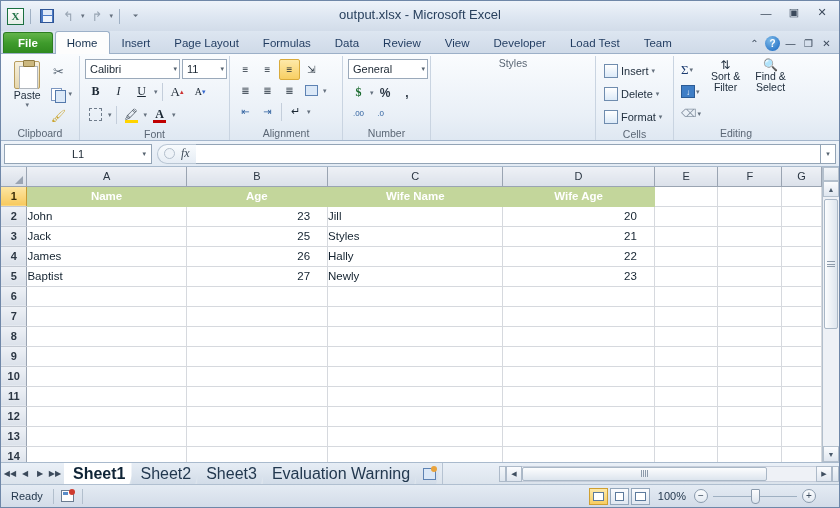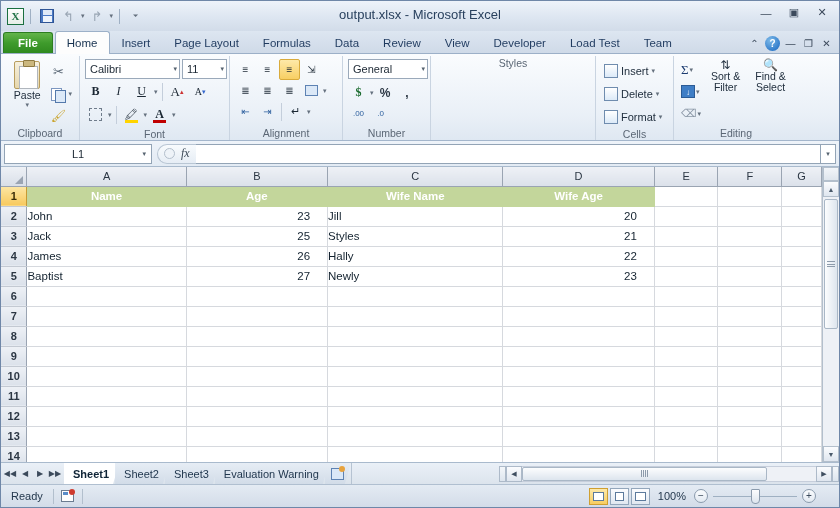--- a/index.html
+++ b/index.html
@@ -246,21 +246,21 @@
   
   .tabbar {
     height: 22px; display: flex; align-items: stretch;
     background: linear-gradient(180deg,#eaf0f7,#dbe3ec);
     border-top: 1px solid #a9bacd;
   }
   .navbtns { display: flex; align-items: center; padding: 0 2px; gap: 1px; }
   .navbtn { width: 14px; text-align: center; font-size: 8px; color: #3b4a5b; }
   .sheettabs { display: flex; align-items: stretch; }
   .stab {
-    padding: 0 9px; display: flex; align-items: center; font-size: 11px;
+    padding: 0 9px; display: flex; align-items: center; font-size: 16px;
     color: #22384f; position: relative;
     background: linear-gradient(180deg,#e6edf5,#d2dce8);
     border-right: 1px solid #a9bacd;
     clip-path: polygon(0 0, 100% 0, calc(100% - 6px) 100%, 0 100%);
     margin-right: -4px;
   }
   .stab.active {
     background: #fff; color: #0f2436; font-weight: bold;
     border-right: 1px solid #a9bacd;
   }

